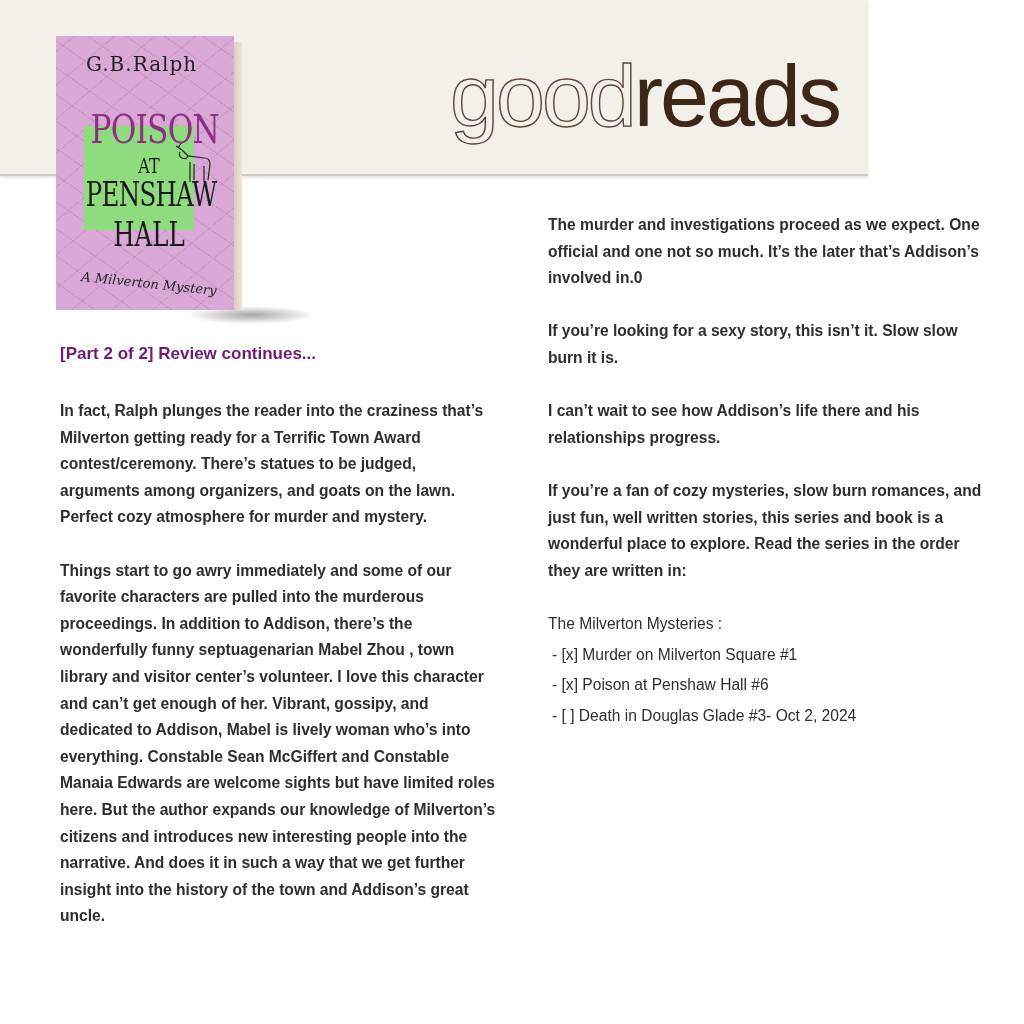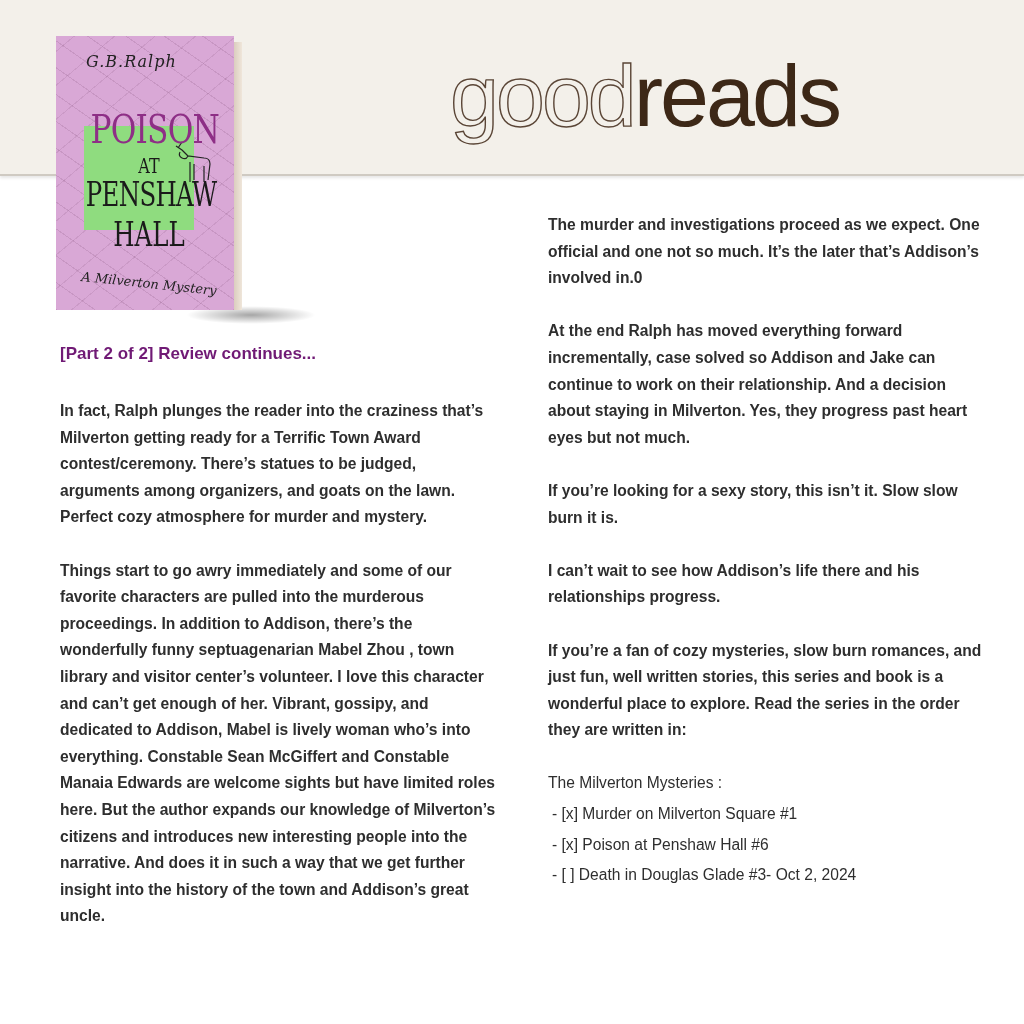--- a/index.html
+++ b/index.html
@@ -3,21 +3,21 @@
   <meta charset="utf-8">
   <style>
     html, body { margin: 0; padding: 0; }
     body {
       width: 1024px; height: 1024px; position: relative; overflow: hidden;
       background: #ffffff;
       font-family: "Liberation Sans", sans-serif;
       color: #2b2b2b;
     }
     .header-band {
-      position: absolute; left: 0; top: 0; width: 1024px; height: 174px;
+      position: absolute; left: 0; top: 0; width: 868px; height: 174px;
       background: #f3f0ea;
       border-bottom: 2px solid #cfcac2;
       box-shadow: 0 2px 3px rgba(0,0,0,0.10);
     }
     .logo {
       position: absolute; left: 450px; top: 52px;
       font-family: "Liberation Sans", sans-serif;
       font-size: 88px; line-height: 1; letter-spacing: -3px;
     }
     .logo .good { color: transparent; -webkit-text-stroke: 1.4px #5a4536; font-weight: 400; }
@@ -41,22 +41,22 @@
         repeating-linear-gradient(-40deg, rgba(120,70,110,0.15) 0 1px, transparent 1px 26px),
         #d9a8d6;
       overflow: hidden;
     }
     .green-block {
       position: absolute; left: 28px; top: 90px; width: 110px; height: 104px;
       background: #8fdc7f;
     }
     .cover-author {
       position: absolute; left: 30px; top: 16px; width: 130px;
-      font-family: "DejaVu Serif", serif; font-style: italic;
-      font-size: 16px; color: #222; letter-spacing: 1px;
+      font-family: "DejaVu Serif", serif; 
+      font-size: 20px; color: #222; letter-spacing: 1px;
     }
     .cover-title1 {
       position: absolute; left: 18px; top: 70px; width: 150px; text-align: center;
       font-family: "DejaVu Serif", serif; font-size: 40px; color: #8e2f86;
       transform: scaleX(0.78); transform-origin: center; letter-spacing: -1px;
     }
     .cover-title2 {
       position: absolute; left: 18px; top: 118px; width: 150px; text-align: center;
       font-family: "DejaVu Serif", serif; font-size: 20px; color: #1a1a1a;
       transform: scaleX(0.8);
@@ -122,21 +122,20 @@
 
 <div class="part-label">[Part 2 of 2] Review continues...</div>
 
 <div class="col col-left">
   <p>In fact, Ralph plunges the reader into the craziness that’s Milverton getting ready for a Terrific Town Award contest/ceremony. There’s statues to be judged, arguments among organizers, and goats on the lawn. Perfect cozy atmosphere for murder and mystery.</p>
   <p>Things start to go awry immediately and some of our favorite characters are pulled into the murderous proceedings. In addition to Addison, there’s the wonderfully funny septuagenarian Mabel Zhou , town library and visitor center’s volunteer. I love this character and can’t get enough of her. Vibrant, gossipy, and dedicated to Addison, Mabel is lively woman who’s into everything. Constable Sean McGiffert and Constable Manaia Edwards are welcome sights but have limited roles here. But the author expands our knowledge of Milverton’s citizens and introduces new interesting people into the narrative. And does it in such a way that we get further insight into the history of the town and Addison’s great uncle.</p>
 </div>
 
 <div class="col col-right">
   <p>The murder and investigations proceed as we expect. One official and one not so much. It’s the later that’s Addison’s involved in.0</p>
-  <p>At the end Ralph has moved everything forward incrementally, case solved so Addison and Jake can continue to work on their relationship. And a decision about staying in Milverton. Yes, they progress past heart eyes but not much.</p>
   <p>If you’re looking for a sexy story, this isn’t it. Slow slow burn it is.</p>
   <p>I can’t wait to see how Addison’s life there and his relationships progress.</p>
   <p>If you’re a fan of cozy mysteries, slow burn romances, and just fun, well written stories, this series and book is a wonderful place to explore. Read the series in the order they are written in:</p>
   <div class="series-title">The Milverton Mysteries :</div>
   <ul class="series-list">
     <li>- [x] Murder on Milverton Square #1</li>
     <li>- [x] Poison at Penshaw Hall #6</li>
     <li>- [ ] Death in Douglas Glade #3- Oct 2, 2024</li>
   </ul>
 </div>

